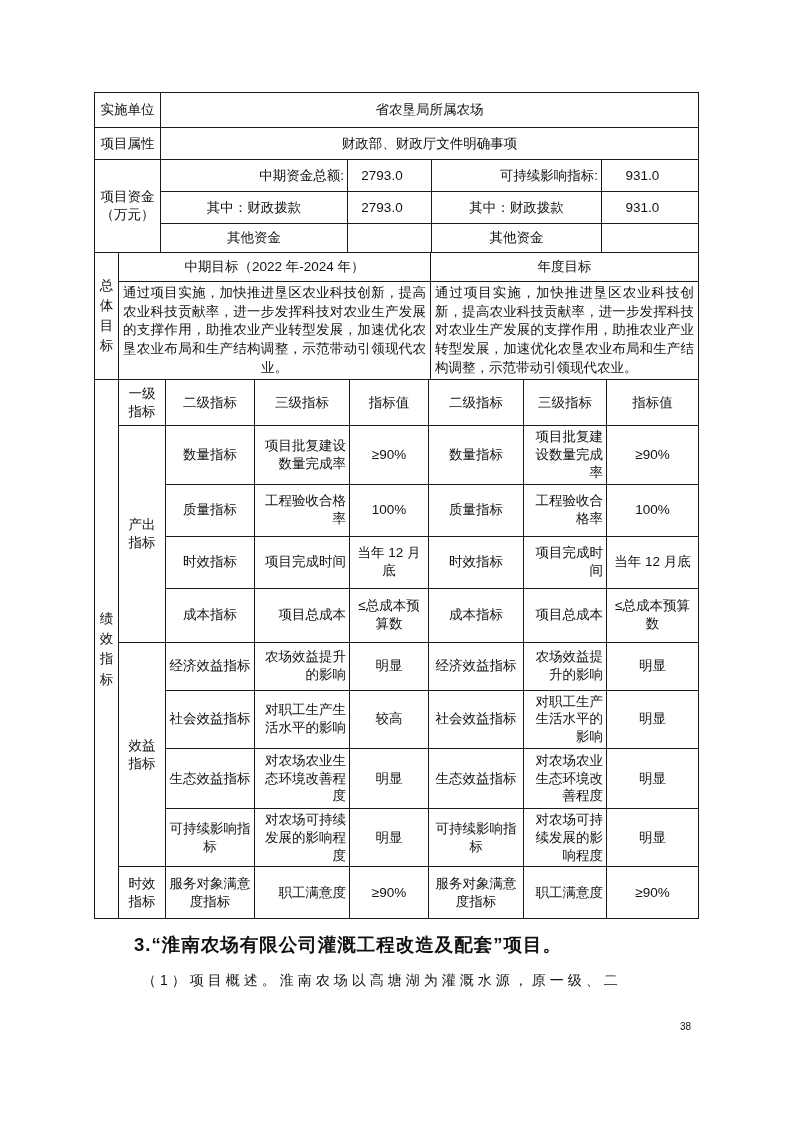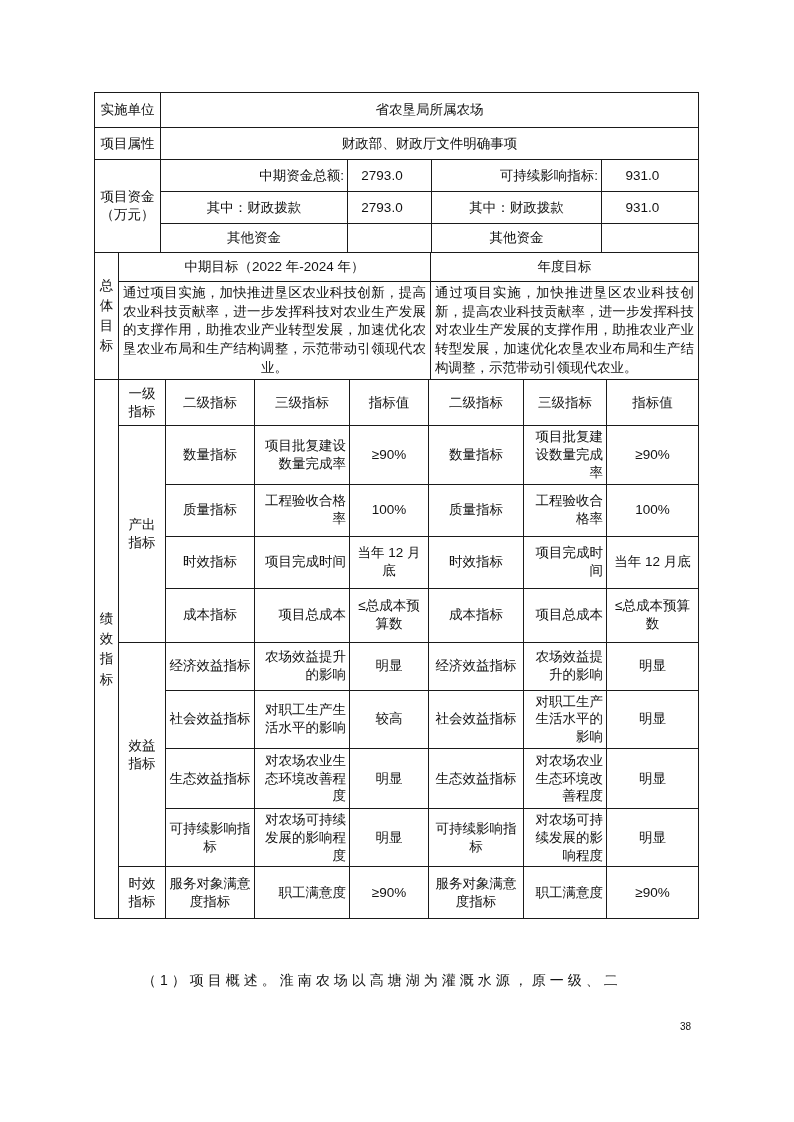--- a/index.html
+++ b/index.html
@@ -192,16 +192,17 @@
         <td>≥90%</td>
         <td>服务对象满意度指标</td>
         <td class="l">职工满意度</td>
         <td>≥90%</td>
       </tr>
     </tbody>
       </table>
 
   </div>
 
+  <div class="heading">3.“淮南农场有限公司灌溉工程改造及配套”项目。</div>
   <div class="para">（1）项目概述。淮南农场以高塘湖为灌溉水源，原一级、二</div>
   <div class="pagenum">38</div>
 
 </div>
 
 </body></html>

